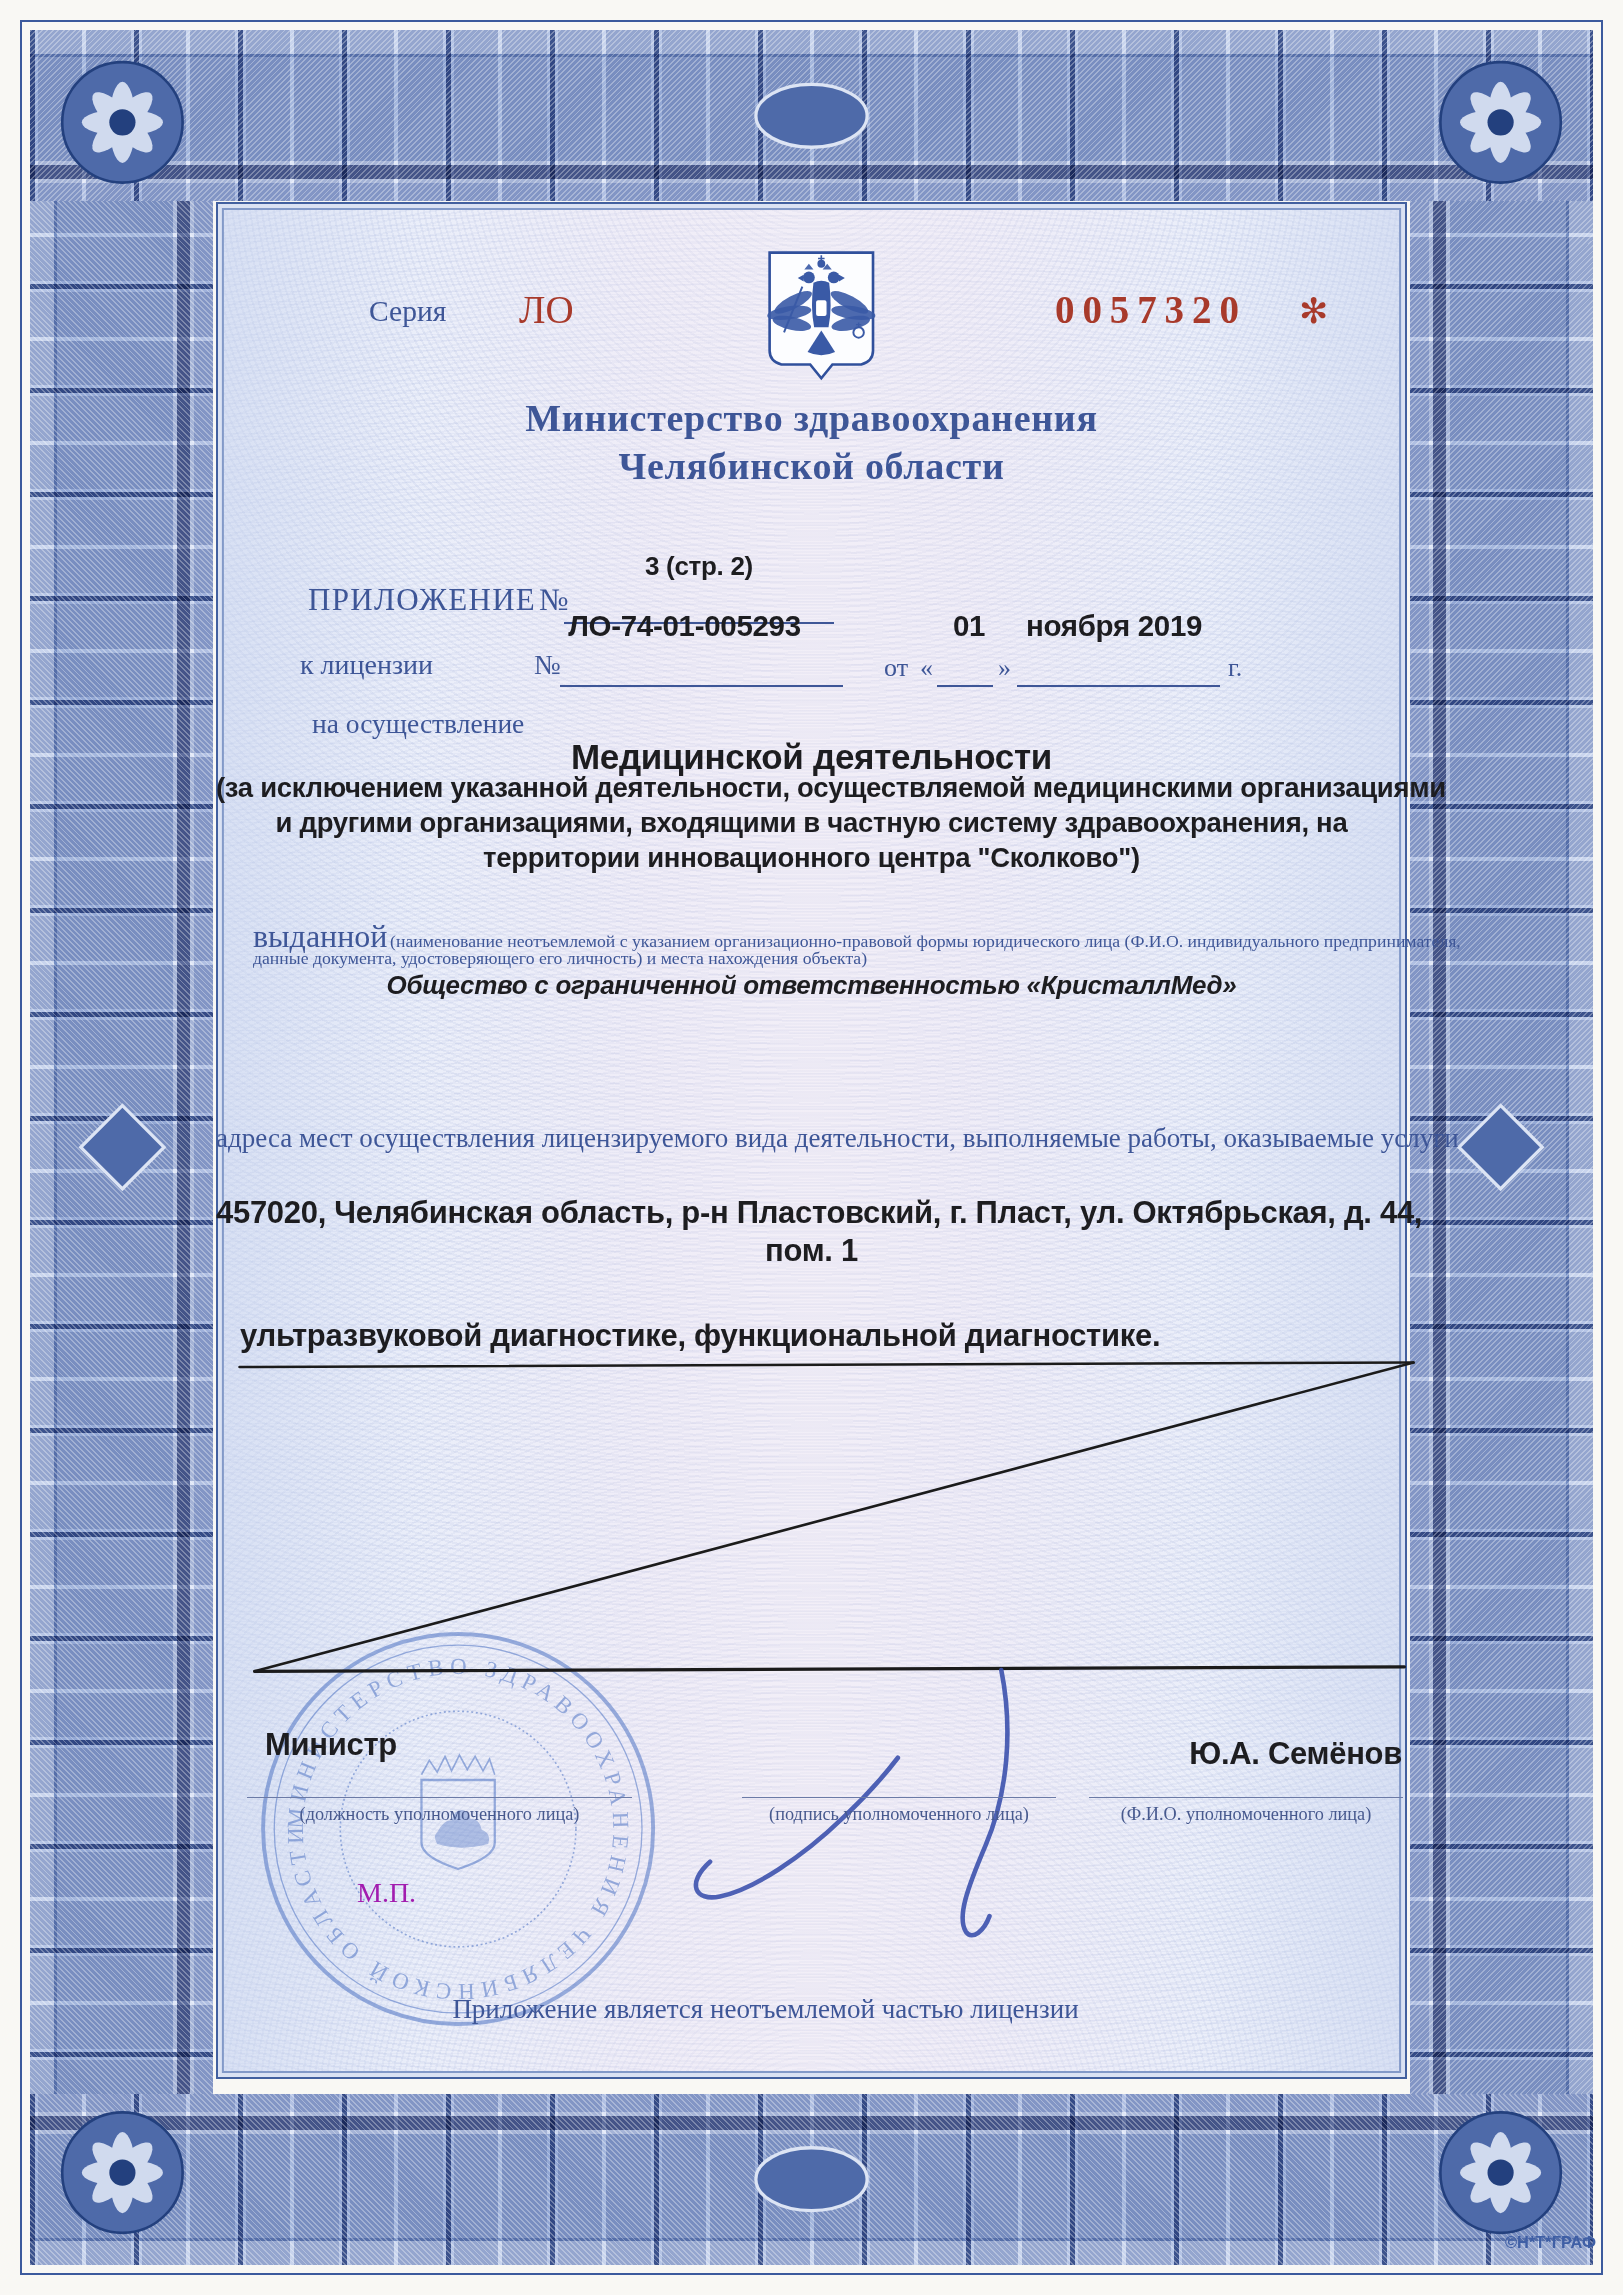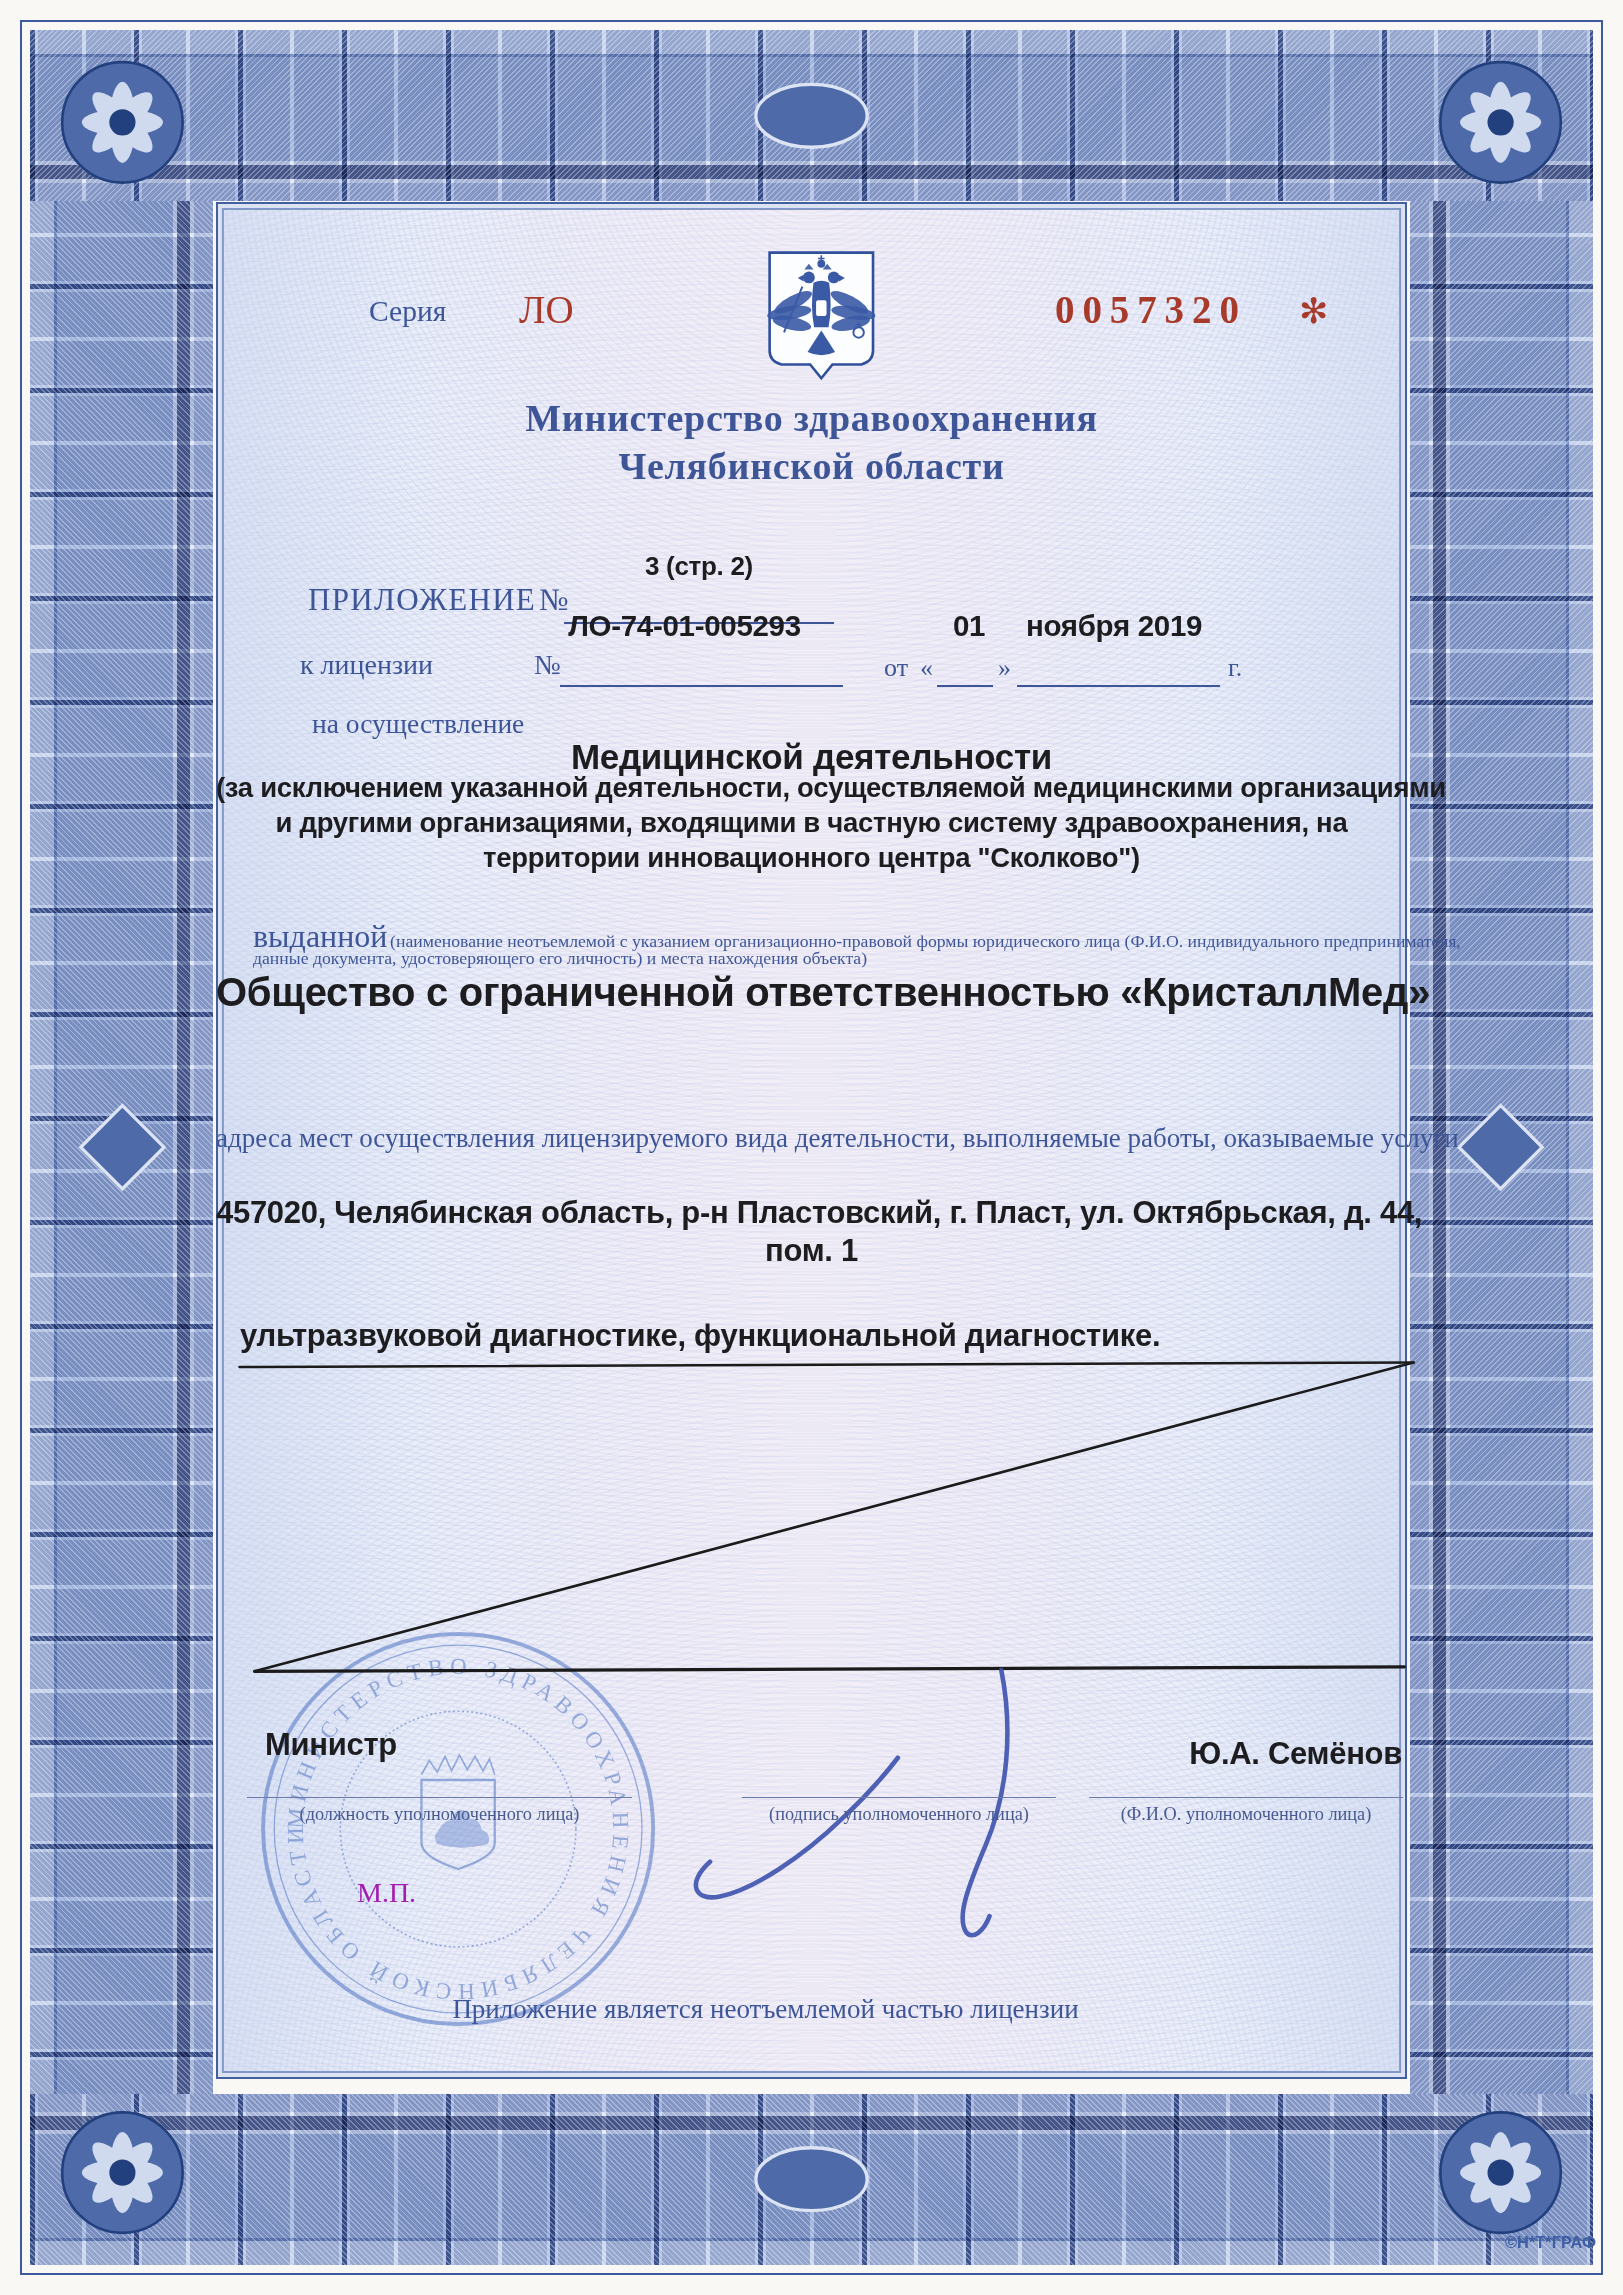--- a/index.html
+++ b/index.html
@@ -197,21 +197,21 @@
   <div class="t ink cline" style="top:772px;font-size:27.5px;">(за исключением указанной деятельности, осуществляемой медицинскими организациями</div>
   <div class="t ink cline" style="top:807px;font-size:27.5px;">и другими организациями, входящими в частную систему здравоохранения, на</div>
   <div class="t ink cline" style="top:842px;font-size:27.5px;">территории инновационного центра "Сколково")</div>
 
   <div class="t" style="left:253px;top:918px;">
     <span class="blue" style="font-size:32px;">выданной</span>
     <span class="blue" style="font-size:17.7px;">(наименование неотъемлемой с указанием организационно-правовой формы юридического лица (Ф.И.О. индивидуального предпринимателя,</span>
   </div>
   <div class="t blue" style="left:253px;top:948px;font-size:17.7px;">данные документа, удостоверяющего его личность) и места нахождения объекта)</div>
 
-  <div class="t ink cline" style="top:970px;font-size:40px;">Общество с ограниченной ответственностью «КристаллМед»</div>
+  <div class="t ink cline" style="top:970px;font-size:26px;font-style:italic;">Общество с ограниченной ответственностью «КристаллМед»</div>
 
   <div class="t blue cline" style="top:1123px;font-size:27px;">адреса мест осуществления лицензируемого вида деятельности, выполняемые работы, оказываемые услуги</div>
   <div class="t ink cline" style="top:1195px;font-size:31px;">457020, Челябинская область, р-н Пластовский, г. Пласт, ул. Октябрьская, д. 44,</div>
   <div class="t ink cline" style="top:1233px;font-size:31px;">пом. 1</div>
 
   <div class="t ink" style="left:240px;top:1318px;font-size:31px;">ультразвуковой диагностике, функциональной диагностике.</div>
 
   <div class="t ink" style="left:265px;top:1727px;font-size:31px;">Министр</div>
   <div class="t ink" style="left:1087px;width:315px;top:1736px;font-size:31px;text-align:right;">Ю.А. Семёнов</div>
 

